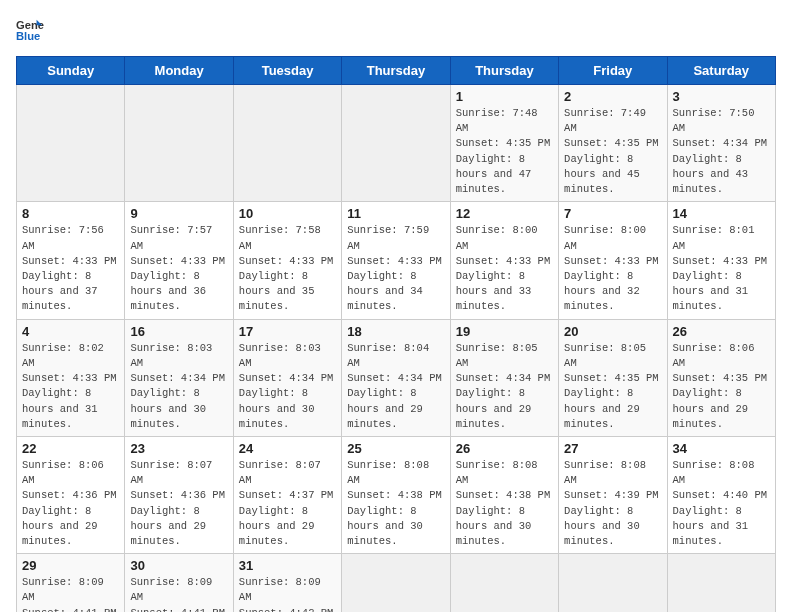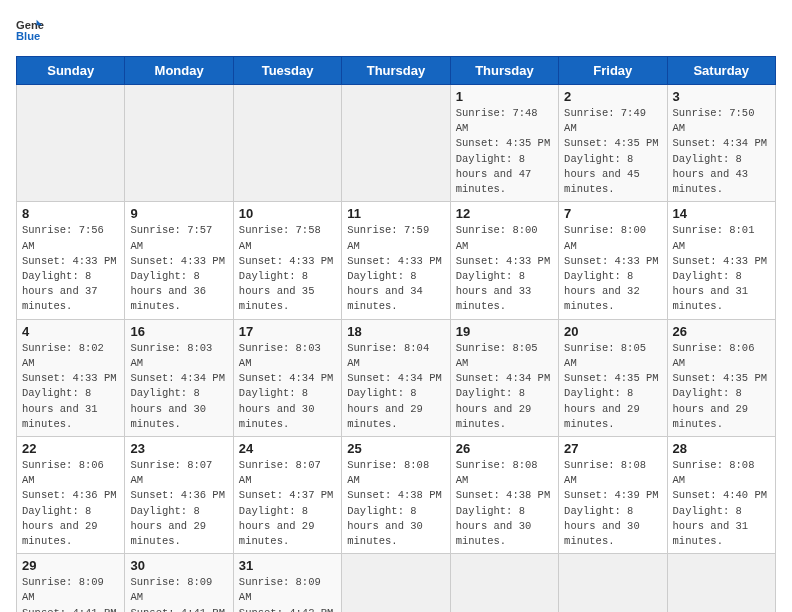--- a/index.html
+++ b/index.html
@@ -209,21 +209,21 @@
         </td>
         <td>
           <span class="day-num">26</span>
           <div class="day-detail">Sunrise: 8:08 AM<br>Sunset: 4:38 PM<br>Daylight: 8 hours and 30 minutes.</div>
         </td>
         <td>
           <span class="day-num">27</span>
           <div class="day-detail">Sunrise: 8:08 AM<br>Sunset: 4:39 PM<br>Daylight: 8 hours and 30 minutes.</div>
         </td>
         <td>
-          <span class="day-num">28</span>
+          <span class="day-num">34</span>
           <div class="day-detail">Sunrise: 8:08 AM<br>Sunset: 4:40 PM<br>Daylight: 8 hours and 31 minutes.</div>
         </td>
       </tr>
       <tr>
         <td>
           <span class="day-num">29</span>
           <div class="day-detail">Sunrise: 8:09 AM<br>Sunset: 4:41 PM<br>Daylight: 8 hours and 32 minutes.</div>
         </td>
         <td>
           <span class="day-num">30</span>

